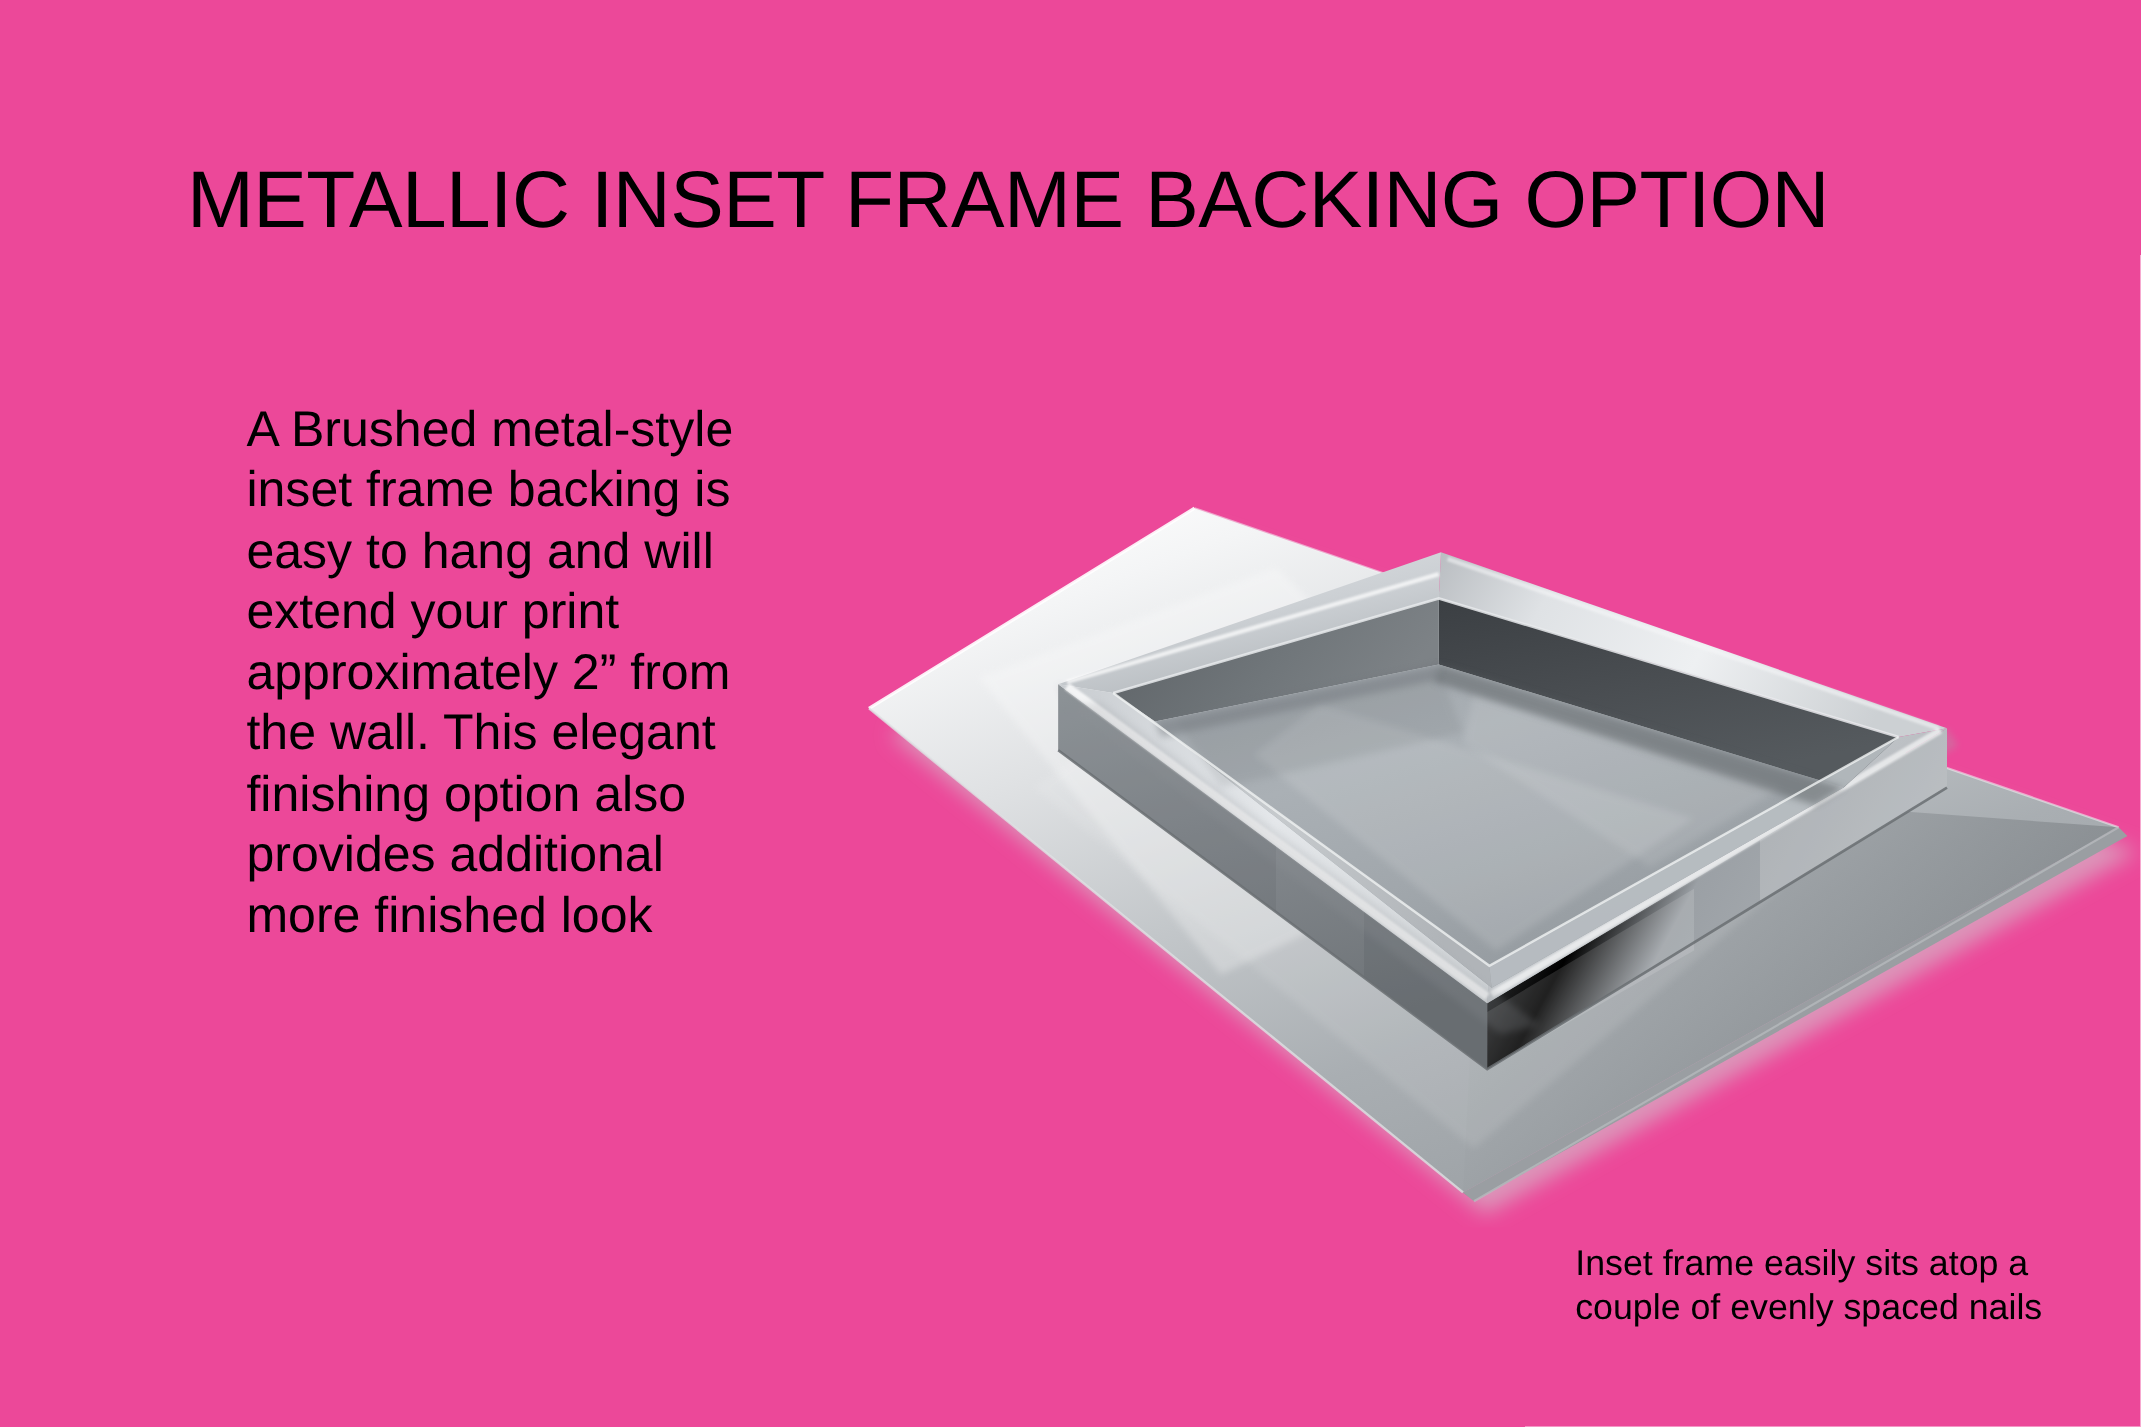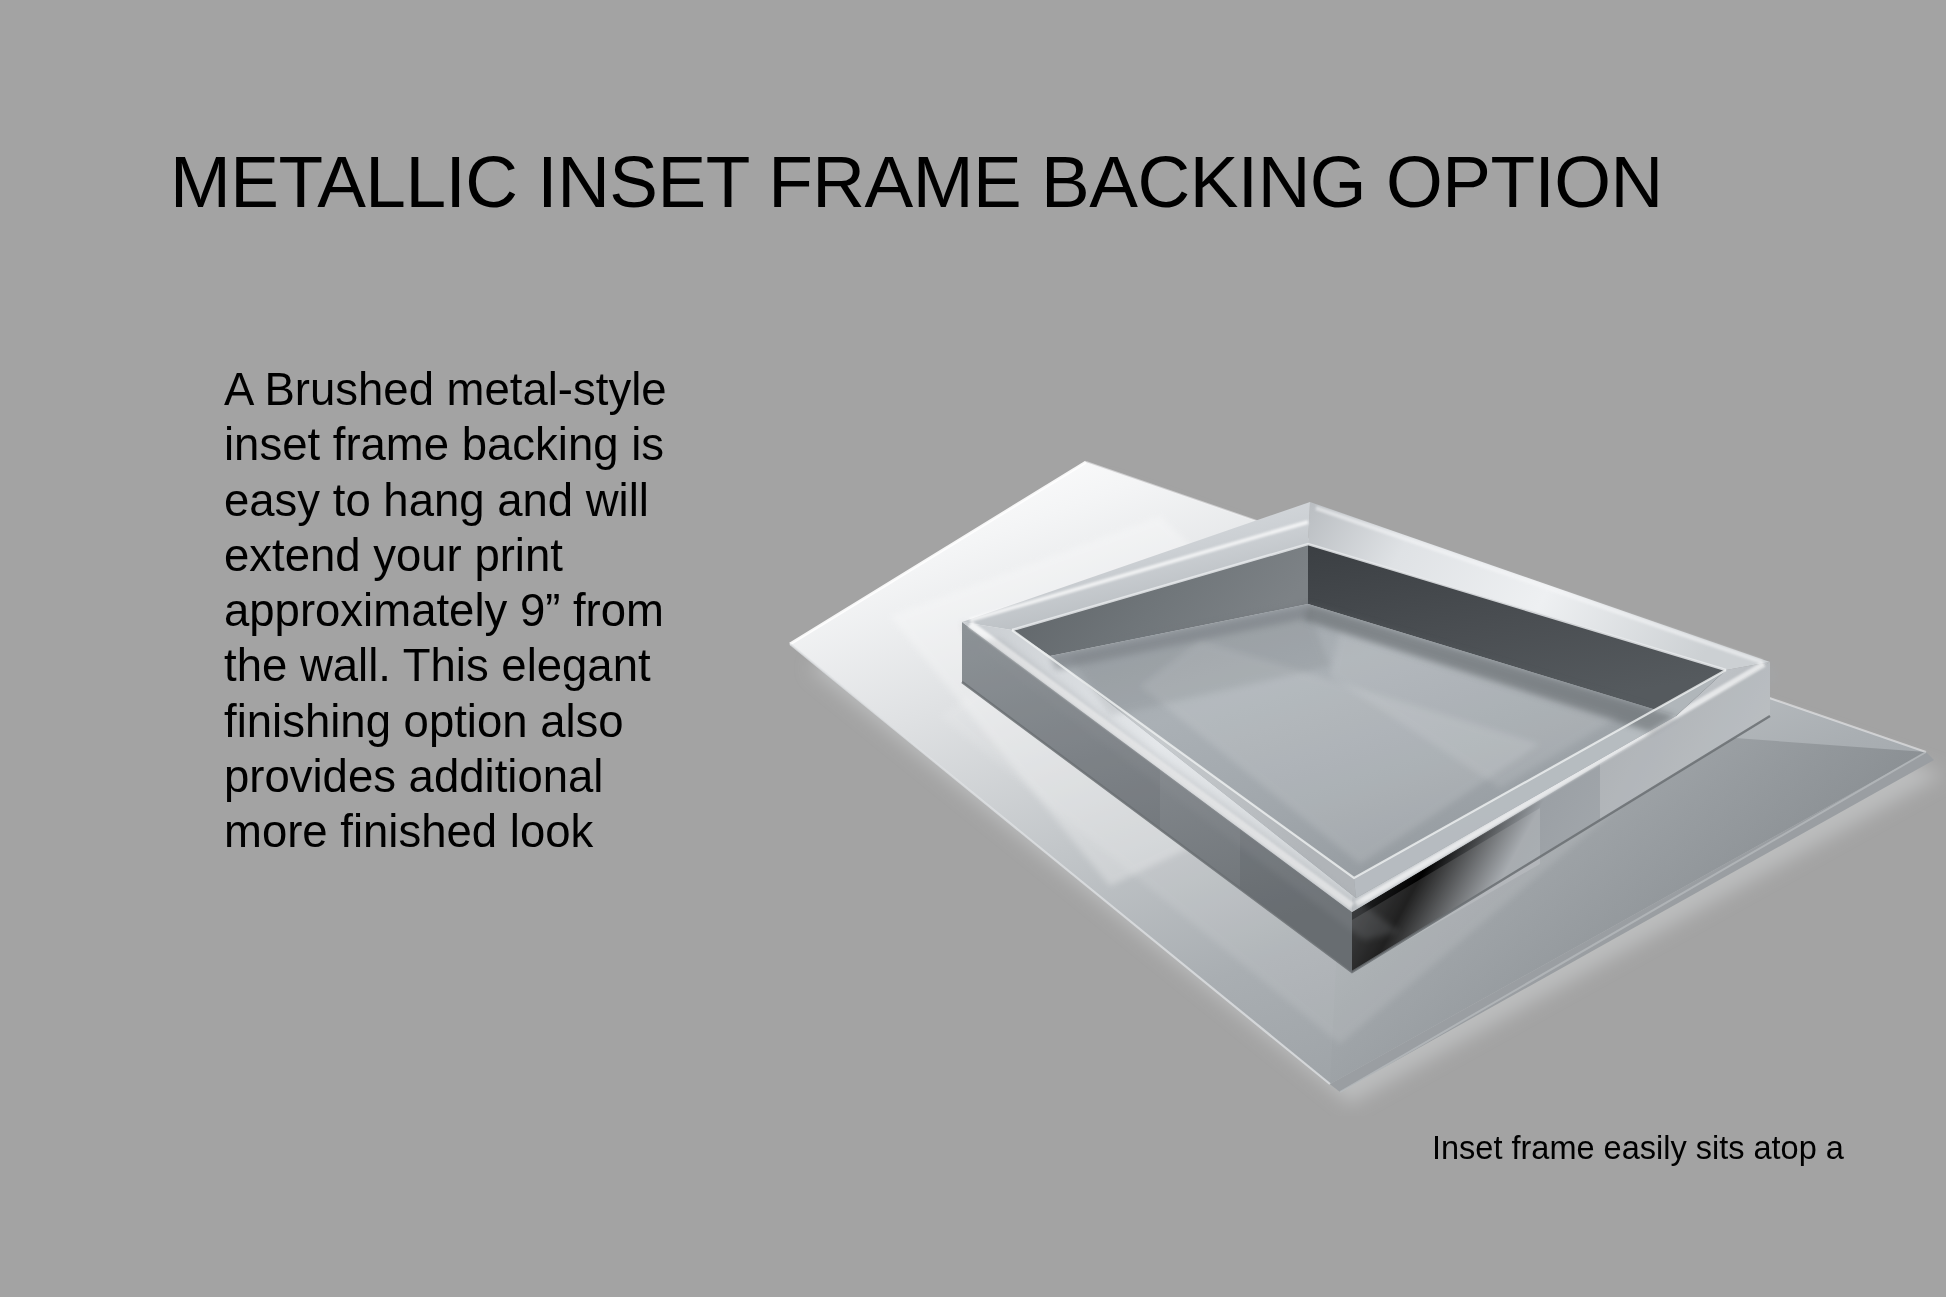--- a/index.html
+++ b/index.html
@@ -9,21 +9,21 @@
     background: #ffffff;
   }
   body {
     font-family: "Liberation Sans", sans-serif;
     -webkit-font-smoothing: antialiased;
   }
   #slide {
     position: relative;
     width: 1946px;
     height: 1297px;
-    background: #a3a3a3;
+    background: #ec4899;
     overflow: hidden;
   }
 
   
   #page-title {
     position: absolute;
     left: 170px;
     top: 96px;
     width: 1640px;
     font-size: 73px;
@@ -74,21 +74,21 @@
 
 <div id="slide">
 
   <h1 id="page-title">METALLIC INSET FRAME BACKING OPTION</h1>
 
   <div id="body-copy">
     <span class="line">A Brushed metal-style</span>
     <span class="line">inset frame backing is</span>
     <span class="line">easy to hang and will</span>
     <span class="line">extend your print</span>
-    <span class="line">approximately 9” from</span>
+    <span class="line">approximately 2” from</span>
     <span class="line">the wall. This elegant</span>
     <span class="line">finishing option also</span>
     <span class="line">provides additional</span>
     <span class="line">more finished look</span>
   </div>
 
   <figure id="product-photo">
     <svg viewBox="0 0 1320 700" preserveAspectRatio="none">
       <defs>
 
@@ -263,15 +263,16 @@
       </g>
 
       <g>
         <polygon points="330,226 724,524 760,516 360,222" fill="#8f9397" opacity="0.22" filter="url(#softBlur)"></polygon>
       </g>
     </svg>
   </figure>
 
   <div id="caption">
     <span class="line">Inset frame easily sits atop a</span>
+    <span class="line">couple of evenly spaced nails</span>
   </div>
 
 </div>
 
 </body></html>

